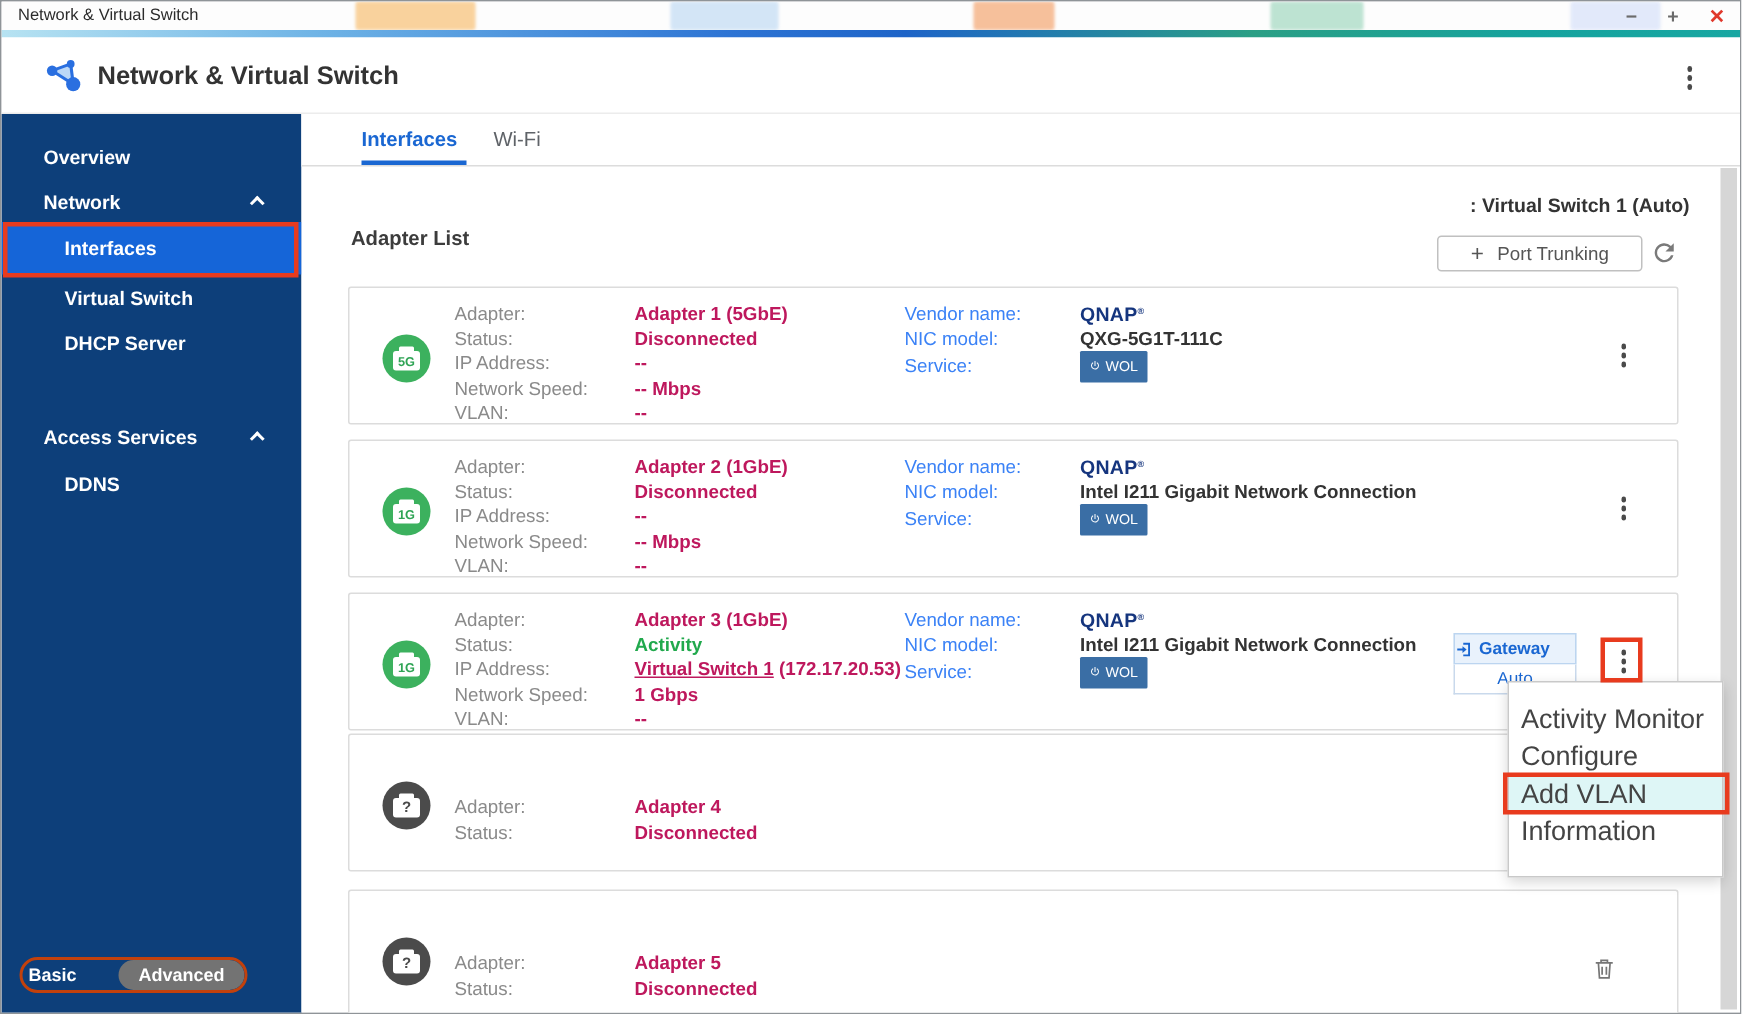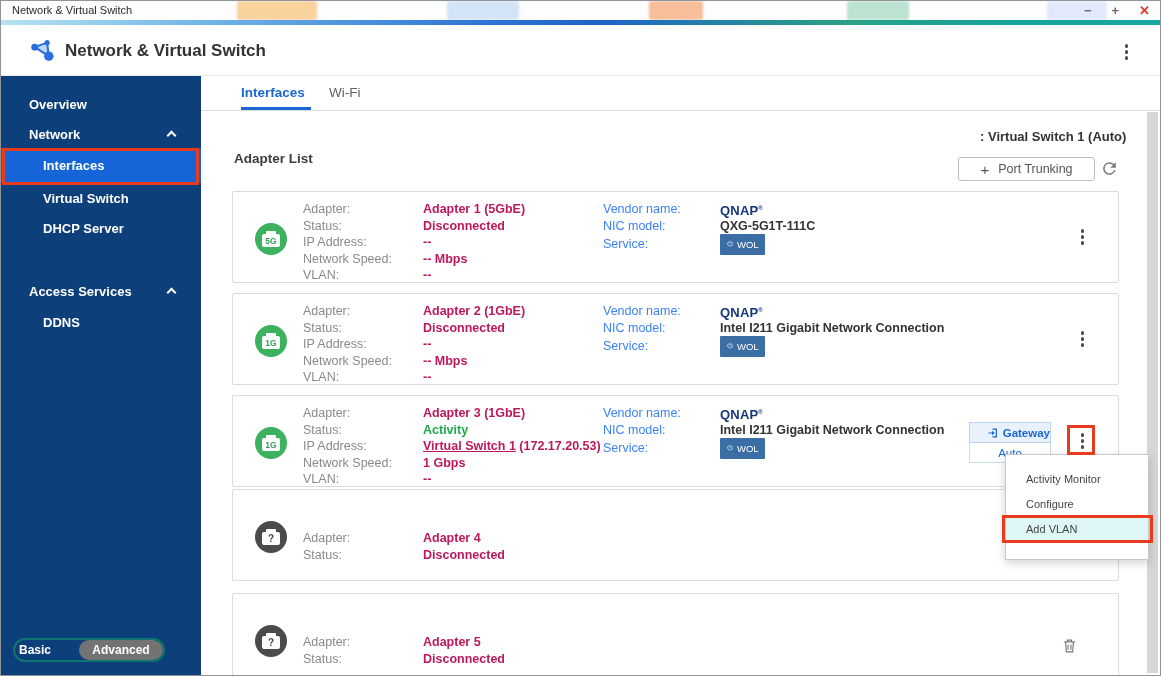--- a/index.html
+++ b/index.html
@@ -26,21 +26,21 @@
   .kebab i { width:3.5px; height:3.5px; background:#4a4a4a; border-radius:50%; }
   .header-kebab { position:absolute; right:32px; top:19px; }
 
   
   .sidebar { position:absolute; left:0; top:75px; width:200px; height:601px; background:#0d3f7a; }
   .side-item { position:absolute; left:0; width:200px; height:26px; line-height:26px; color:#fff; font-size:13px; font-weight:bold; cursor:default; }
   .side-item.top { padding-left:28px; }
   .side-item.sub { padding-left:42px; font-weight:600; }
   .side-sel { position:absolute; left:0; top:72px; width:200px; height:35px; background:#1565d8; color:#fff; font-size:13px; font-weight:600; line-height:35px; padding-left:42px; }
   .chev { position:absolute; right:26px; top:10px; width:7px; height:7px; border-left:2px solid #fff; border-top:2px solid #fff; transform:rotate(45deg); }
-  .mode-toggle { position:absolute; left:12px; top:562px; width:152px; height:24px; border:2px solid #0f766e; border-radius:14px; display:flex; overflow:hidden;gap:24px; }
+  .mode-toggle { position:absolute; left:12px; top:562px; width:152px; height:24px; border:2px solid #c2410c; border-radius:14px; display:flex; overflow:hidden;gap:24px; }
   .mode-basic { flex:1; text-align:center; line-height:20px; color:#fff; font-size:12px; font-weight:bold; }
   .mode-adv { width:84px; background:#737373; border-radius:11px; text-align:center; line-height:20px; color:#fff; font-size:12px; font-weight:bold; }
 
   
   .main { position:absolute; left:200px; top:75px; right:0; bottom:0; background:#fff; }
   .tabbar { position:absolute; left:0; top:0; width:100%; height:35px; background:#fff; border-bottom:1px solid #dcdcdc; }
   .tab { position:absolute; top:0; height:35px; line-height:34px; font-size:13.5px; cursor:pointer; }
   .tab.active { left:40px; color:#1a67d2; font-weight:bold; }
   .tab.inactive { left:128px; color:#5f6368; }
   .tab-underline { position:absolute; left:40px; bottom:0; width:70px; height:3px; background:#1a67d2; }
@@ -71,27 +71,27 @@
   .frow .val .link { text-decoration:underline; cursor:pointer; }
   .vendor { position:absolute; left:370px; top:9px; }
   .vrow { display:flex; height:17.4px; line-height:17.4px; font-size:12.5px; align-items:center; }
   .vrow .lab { width:117px; color:#3b82f6; }
   .qnap { font-weight:800; color:#15357e; font-size:13px; letter-spacing:.2px; font-style:normal; }
   .qnap sup { font-size:6px; }
   .model { font-weight:bold; color:#333; white-space:nowrap; }
   .wol { display:inline-flex; align-items:center; gap:3px; background:#3a6ea5; color:#fff; font-size:9.5px; padding:2px 6px; border-radius:1px; }
   .row-kebab { position:absolute; right:34px; top:37px; }
   .gw-widget { position:absolute; left:736px; top:26px; width:82px; cursor:pointer; }
-  .gw-top { height:21px; background:#e9f2fc; border:1px solid #bcd5f0; display:flex; align-items:center; justify-content:flex-end; gap:4px; color:#1a67d2; font-size:11.5px; font-weight:bold; }
+  .gw-top { height:21px; background:#e9f2fc; border:1px solid #bcd5f0; display:flex; align-items:center; justify-content:flex-start; gap:4px; color:#1a67d2; font-size:11.5px; font-weight:bold; }
   .gw-bot { height:20px; background:#fff; border:1px solid #c9d9ec; border-top:none; display:flex; align-items:center; justify-content:center; color:#1a67d2; font-size:11.5px; }
   .trash { position:absolute; right:40px; top:42px; width:17px; height:19px; cursor:pointer; }
 
   
   .menu { position:absolute; left:1004px; top:453px; width:144px; background:#fff; border:1px solid #c9c9c9; box-shadow:0 3px 9px rgba(0,0,0,.18); padding:12px 0 17px 0; z-index:40; }
-  .menu-item { height:25px; line-height:25px; padding-left:20px; font-size:11px; color:#444; cursor:pointer; white-space:nowrap; }
+  .menu-item { height:25px; line-height:25px; padding-left:8px; font-size:18px; color:#444; cursor:pointer; white-space:nowrap; }
   .menu-item.hl { background:#def6f6; }
 
   
   .ann { position:absolute; border:3px solid #e83b1e; z-index:60; pointer-events:none; }
   .scrollbar { position:absolute; right:2px; top:111px; bottom:2px; width:11px; background:#d6d6d6; z-index:30; cursor:pointer; }
 </style>
 </head>
 <body>
 
 <div class="window">
@@ -373,20 +373,21 @@
           <path d="M10 10.5v7.5"></path>
           <path d="M14 10.5v7.5"></path>
       </svg>
     </div>
   </div>
 
   <div class="menu">
     <div class="menu-item">Activity Monitor</div>
     <div class="menu-item">Configure</div>
     <div class="menu-item hl">Add VLAN</div>
+    <div class="menu-item">Information</div>
   </div>
 
   <div class="ann" style="left:1px;top:147px;width:197px;height:37px;"></div>
   <div class="ann" style="left:1066px;top:424px;width:28px;height:30px;"></div>
   <div class="ann" style="left:1001px;top:514px;width:151px;height:28px;"></div>
 
   <div class="scrollbar"></div>
 </div>
 
 </body></html>

